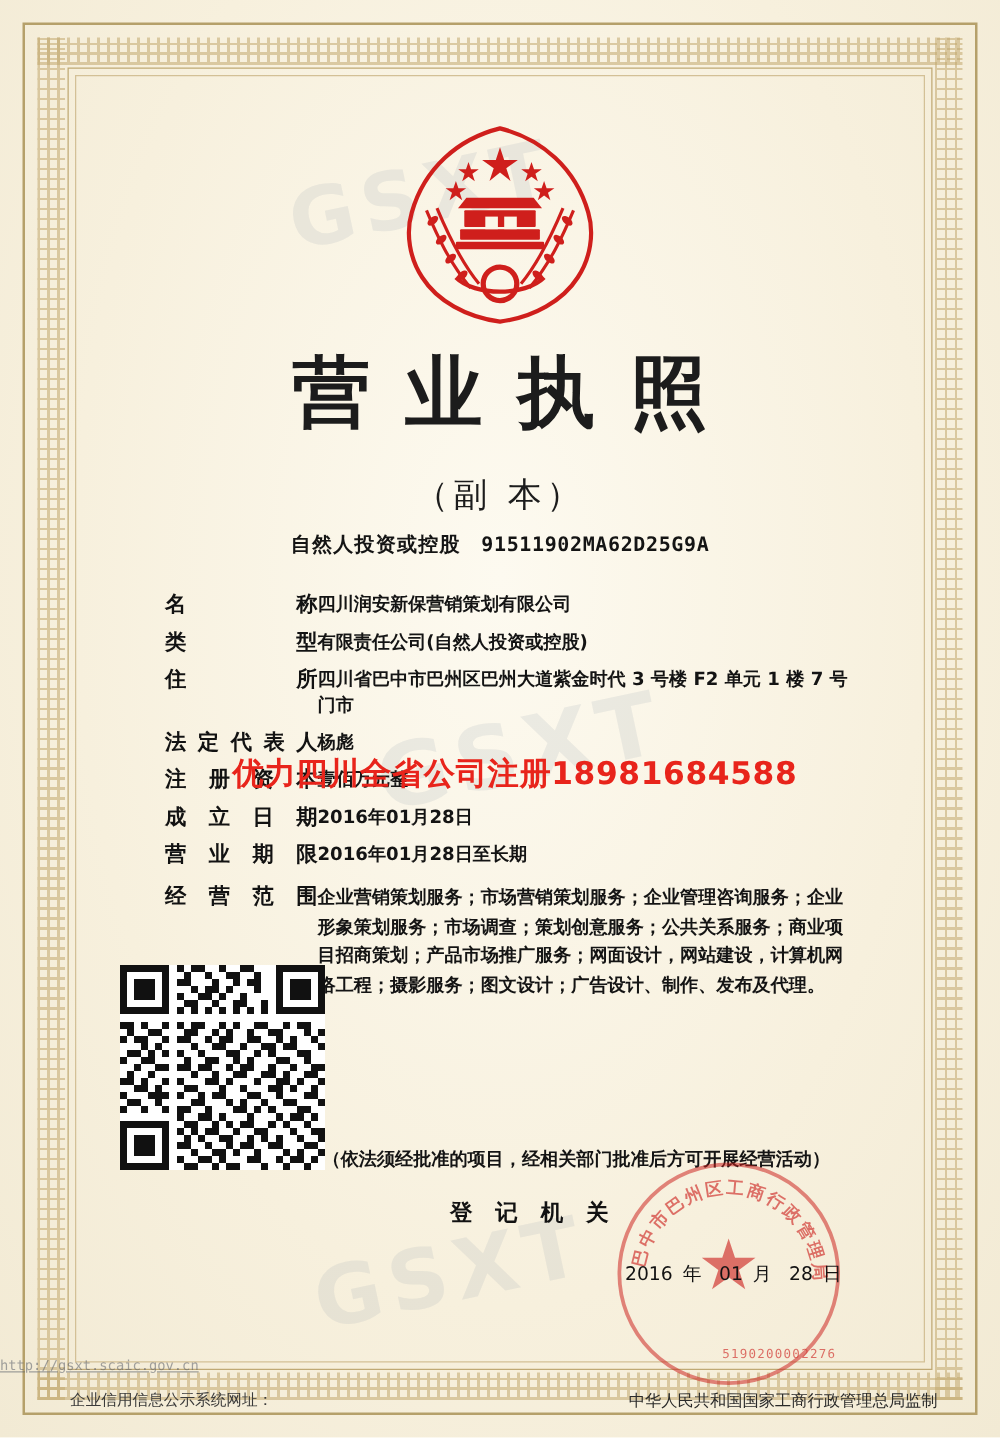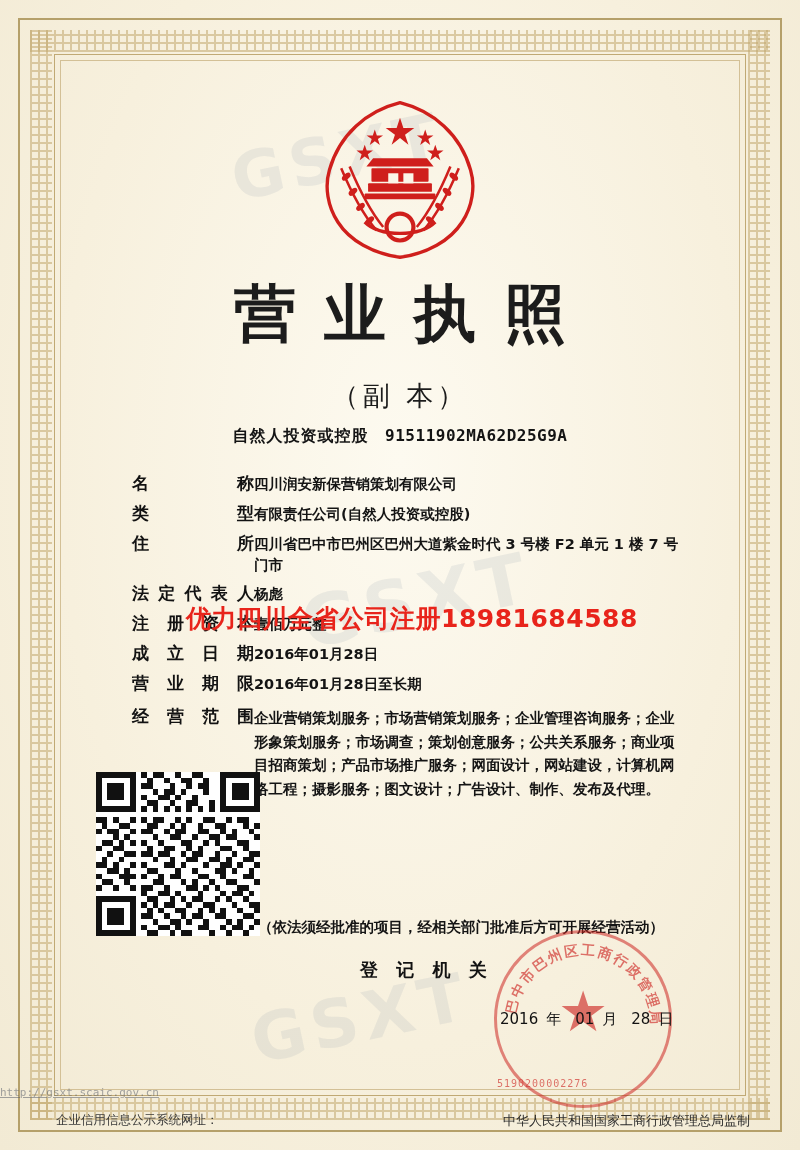--- a/index.html
+++ b/index.html
@@ -252,21 +252,21 @@
     line-height: 1;
   }
   .seal-arc-text {
     position: absolute;
     left: 0; top: 0; width: 100%; height: 100%;
   }
   .seal-bottom-text {
     position: absolute;
     left: 0; right: 0;
     bottom: 16px;
-    text-align: left;
+    text-align: right;
     font-family: "DejaVu Sans Mono", monospace;
     font-size: 10px;
     color: rgba(204, 30, 28, 0.72);
     letter-spacing: 1px;
   }
 
   
   .qr {
     position: absolute;
     left: 96px;

